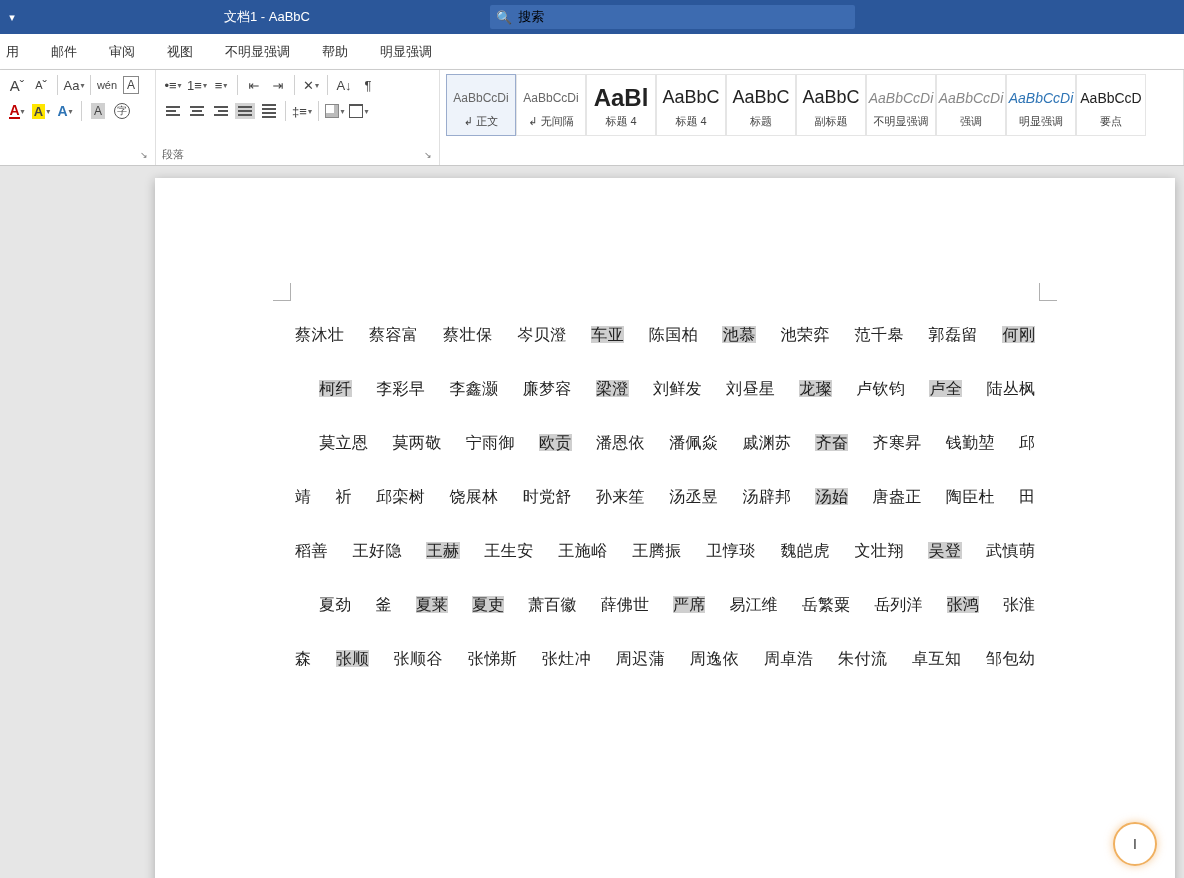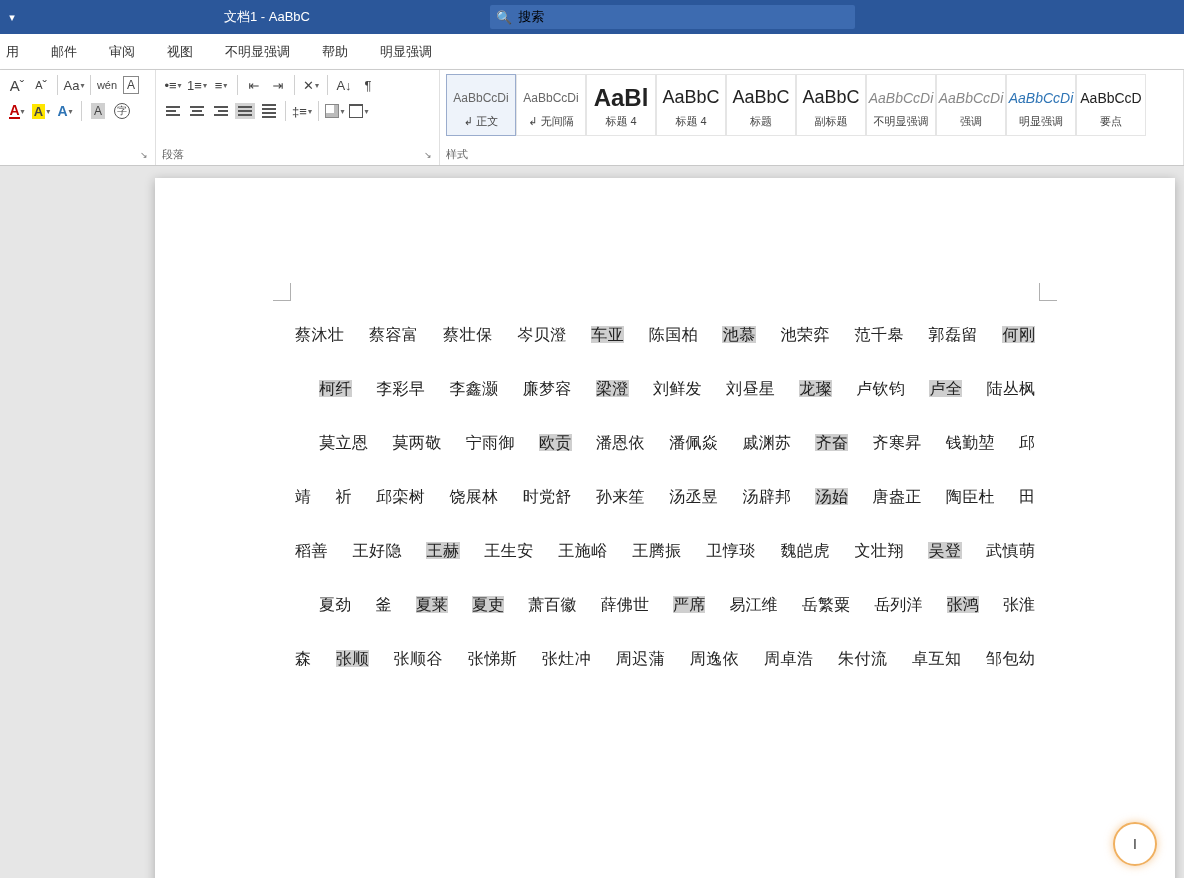--- a/index.html
+++ b/index.html
@@ -231,21 +231,20 @@
         </div>
         <div class="style-item">
           <div class="style-preview italic blue">AaBbCcDi</div>
           <div class="style-name">明显强调</div>
         </div>
         <div class="style-item">
           <div class="style-preview">AaBbCcD</div>
           <div class="style-name">要点</div>
         </div>
       </div>
-    <div class="group-label">样式</div>
   </div>
 
 </div>
 
 <div class="canvas">
   <div class="page">
     <div class="crop-tl"></div>
     <div class="crop-tr"></div>
     <div class="doc-body" id="doc-body"><span class="name">蔡沐壮</span><span class="gap"></span><span class="name">蔡容富</span><span class="gap"></span><span class="name">蔡壮保</span><span class="gap"></span><span class="name">岑贝澄</span><span class="gap"></span><span class="name hl">车亚</span><span class="gap"></span><span class="name">陈国柏</span><span class="gap"></span><span class="name hl">池慕</span><span class="gap"></span><span class="name">池荣弈</span><span class="gap"></span><span class="name">范千皋</span><span class="gap"></span><span class="name">郭磊留</span><span class="gap"></span><span class="name hl">何刚</span><span class="gap"></span><span class="name hl">柯纤</span><span class="gap"></span><span class="name">李彩早</span><span class="gap"></span><span class="name">李鑫灏</span><span class="gap"></span><span class="name">廉梦容</span><span class="gap"></span><span class="name hl">梁澄</span><span class="gap"></span><span class="name">刘鲜发</span><span class="gap"></span><span class="name">刘昼星</span><span class="gap"></span><span class="name hl">龙璨</span><span class="gap"></span><span class="name">卢钦钧</span><span class="gap"></span><span class="name hl">卢全</span><span class="gap"></span><span class="name">陆丛枫</span><span class="gap"></span><span class="name">莫立恩</span><span class="gap"></span><span class="name">莫两敬</span><span class="gap"></span><span class="name">宁雨御</span><span class="gap"></span><span class="name hl">欧贡</span><span class="gap"></span><span class="name">潘恩依</span><span class="gap"></span><span class="name">潘佩焱</span><span class="gap"></span><span class="name">戚渊苏</span><span class="gap"></span><span class="name hl">齐奋</span><span class="gap"></span><span class="name">齐寒昇</span><span class="gap"></span><span class="name">钱勤堃</span><span class="gap"></span><span class="name">邱靖</span><span class="gap"></span><span class="name">祈</span><span class="gap"></span><span class="name">邱栾树</span><span class="gap"></span><span class="name">饶展林</span><span class="gap"></span><span class="name">时党舒</span><span class="gap"></span><span class="name">孙来笙</span><span class="gap"></span><span class="name">汤丞昱</span><span class="gap"></span><span class="name">汤辟邦</span><span class="gap"></span><span class="name hl">汤始</span><span class="gap"></span><span class="name">唐盎正</span><span class="gap"></span><span class="name">陶臣杜</span><span class="gap"></span><span class="name">田稻善</span><span class="gap"></span><span class="name">王好隐</span><span class="gap"></span><span class="name hl">王赫</span><span class="gap"></span><span class="name">王生安</span><span class="gap"></span><span class="name">王施峪</span><span class="gap"></span><span class="name">王腾振</span><span class="gap"></span><span class="name">卫惇琰</span><span class="gap"></span><span class="name">魏皑虎</span><span class="gap"></span><span class="name">文壮翔</span><span class="gap"></span><span class="name hl">吴登</span><span class="gap"></span><span class="name">武慎萌</span><span class="gap"></span><span class="name">夏劲</span><span class="gap"></span><span class="name">釜</span><span class="gap"></span><span class="name hl">夏莱</span><span class="gap"></span><span class="name hl">夏吏</span><span class="gap"></span><span class="name">萧百徽</span><span class="gap"></span><span class="name">薛佛世</span><span class="gap"></span><span class="name hl">严席</span><span class="gap"></span><span class="name">易江维</span><span class="gap"></span><span class="name">岳繁粟</span><span class="gap"></span><span class="name">岳列洋</span><span class="gap"></span><span class="name hl">张鸿</span><span class="gap"></span><span class="name">张淮森</span><span class="gap"></span><span class="name hl">张顺</span><span class="gap"></span><span class="name">张顺谷</span><span class="gap"></span><span class="name">张悌斯</span><span class="gap"></span><span class="name">张灶冲</span><span class="gap"></span><span class="name">周迟蒲</span><span class="gap"></span><span class="name">周逸依</span><span class="gap"></span><span class="name">周卓浩</span><span class="gap"></span><span class="name">朱付流</span><span class="gap"></span><span class="name">卓互知</span><span class="gap"></span><span class="name">邹包幼</span><span class="gap"></span></div>
   </div>

